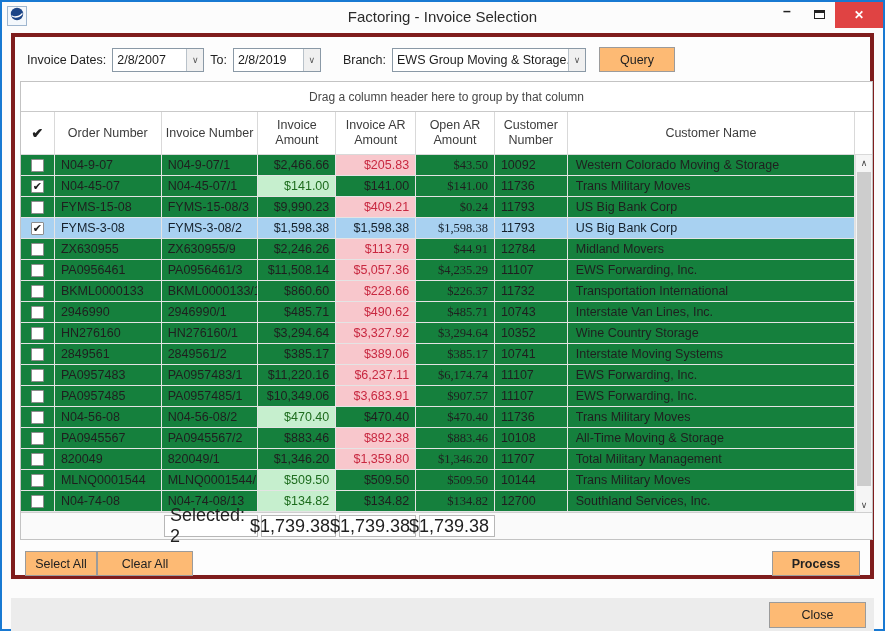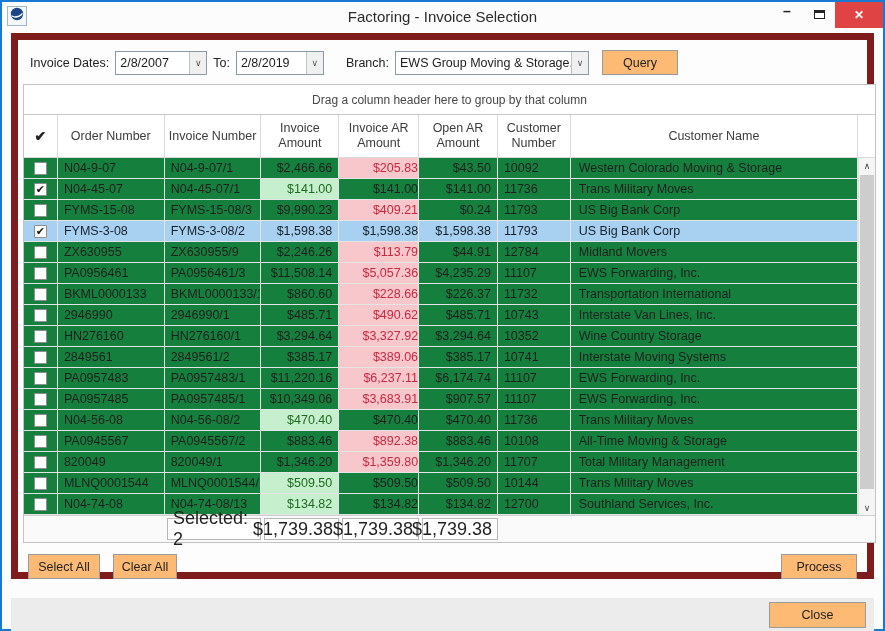--- a/index.html
+++ b/index.html
@@ -27,21 +27,21 @@
     font-size:15px; color:#2b2b2b; pointer-events:none;
   }
   .win-controls { margin-left:auto; display:flex; align-items:flex-start; height:100%; }
   .win-btn { width:32px; height:24px; display:flex; align-items:center; justify-content:center; cursor:default; }
   .min-glyph { font-size:14px; font-weight:bold; color:#222; line-height:8px; margin-top:-6px; }
   .max-glyph { width:11px; height:9px; border:1px solid #222; border-top:3px solid #222; background:#fff; }
   .close-btn { width:48px; height:26px; background:#e04343; color:#fff; font-weight:bold; font-size:12px; display:flex; align-items:center; justify-content:center; }
   
   .panel {
     margin:3px 9px 0 9px;
-    border:7px solid #7f1d1d;
+    border:4px solid #7f1d1d;
     background:#fdfdfd;
     height:546px; flex:0 0 auto;
   }
   
   .toolbar { display:flex; align-items:center; padding:10px 6px 9px 6px; font-size:12.5px; color:#222; }
   .tb-label { margin:0 6px 0 6px; white-space:nowrap; }
   .combo {
     display:flex; align-items:stretch; border:1px solid #8a99a6; background:#fff; height:24px;
   }
   .combo-value { flex:1; font-size:12.5px; color:#1c1c1c; padding:0 4px; display:flex; align-items:center; overflow:hidden; white-space:nowrap; }
@@ -78,22 +78,22 @@
   .rows { width:836px; height:357px; overflow:hidden; }
   .row { display:flex; height:21px; border-bottom:1px solid #e4e4e4; background:#15803d; }
   .row .cell {
     font-size:12.5px; color:#1f1f1f; border-right:1px solid #e4e4e4;
     display:flex; align-items:center; overflow:hidden; white-space:nowrap;
   }
   .row .cell:nth-child(1){ width:34px; justify-content:center; }
   .row .cell:nth-child(2){ width:107px; padding-left:6px; }
   .row .cell:nth-child(3){ width:97px; padding-left:6px; }
   .row .cell:nth-child(4){ width:78px; justify-content:flex-end; padding-right:6px; }
-  .row .cell:nth-child(5){ width:80px; justify-content:flex-end; padding-right:0; }
-  .row .cell:nth-child(6){ width:79px; justify-content:flex-end; padding-right:6px; }
+  .row .cell:nth-child(5){ width:80px; justify-content:flex-end; padding-right:6px; }
+  .row .cell:nth-child(6){ width:79px; justify-content:flex-end; padding-right:6px;font-family:Liberation Serif, serif; }
   .row .cell:nth-child(7){ width:73px; padding-left:6px; }
   .row .cell:nth-child(8){ width:288px; padding-left:8px; }
   .cell.hl-green { background:#c6efce; color:#1d6b1d; }
   .cell.hl-pink { background:#f8c7cc; color:#c82840; }
   .row.selected, .row.selected .cell { background:#a8d1f1 !important; color:#15202b; }
   .checkbox {
     width:13px; height:13px; border:1px solid #8e8e8e; background:#fff; border-radius:1px;
     font-size:11px; line-height:11px; color:#1a1a1a; display:flex; align-items:center; justify-content:center;
   }
   
@@ -109,22 +109,22 @@
     display:flex; align-items:center;
   }
   .fbox.sel { width:94px; padding-left:5px; margin-right:3px; }
   .fbox.tot { justify-content:flex-end; padding-right:5px; margin-right:3px; }
   .fbox.t1 { width:75px; }
   .fbox.t2 { width:77px; }
   .fbox.t3 { width:76px; }
   
   .action-row { display:flex; align-items:center; padding:11px 10px 0 10px; }
   .select-all-btn { width:72px; height:25px; }
-  .clear-all-btn { width:64px; height:25px; margin-left:13px; }
-  .process-btn { width:76px; height:25px; margin-left:auto; }
+  .clear-all-btn { width:96px; height:25px; }
+  .process-btn { width:88px; height:25px; margin-left:auto;font-weight:bold; }
   
   .close-strip {
     margin:19px 9px 0 9px; height:33px; background:#ececec;
     display:flex; align-items:center; justify-content:flex-end; flex:0 0 auto;
   }
   .close-btn-bottom { width:97px; height:26px; margin-right:8px; }
 </style>
 </head>
 <body>
 

